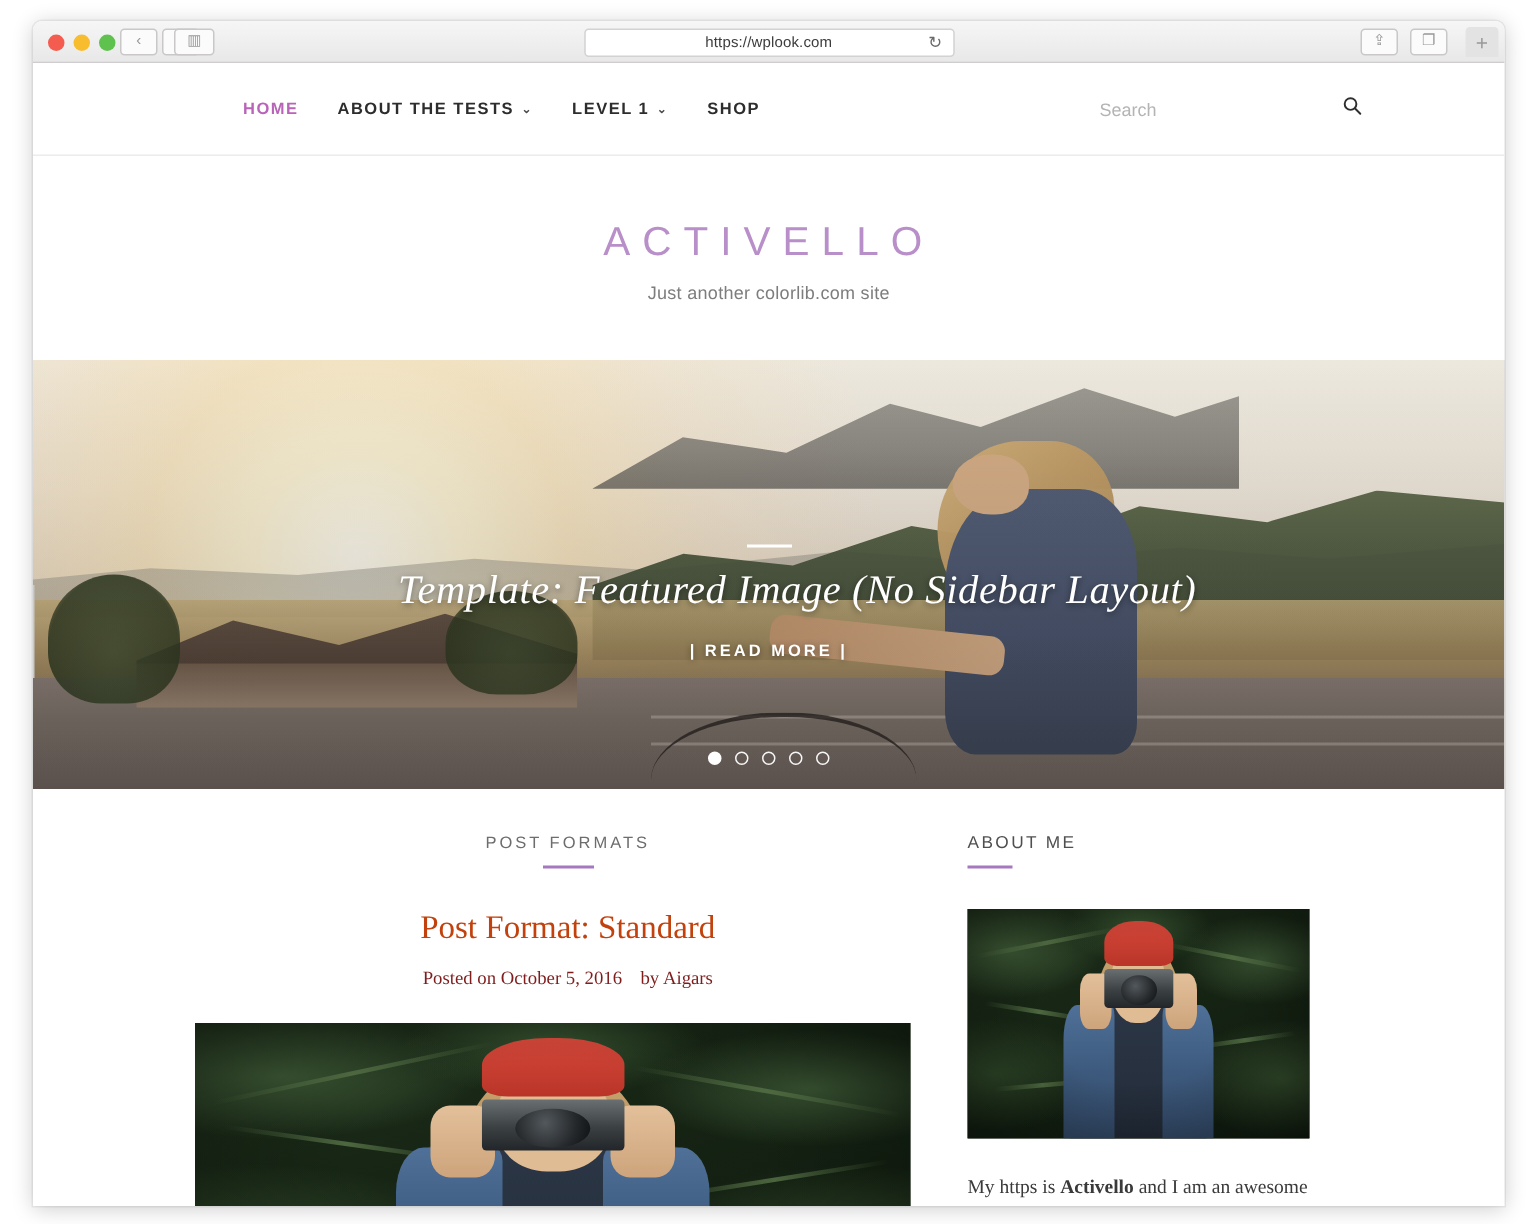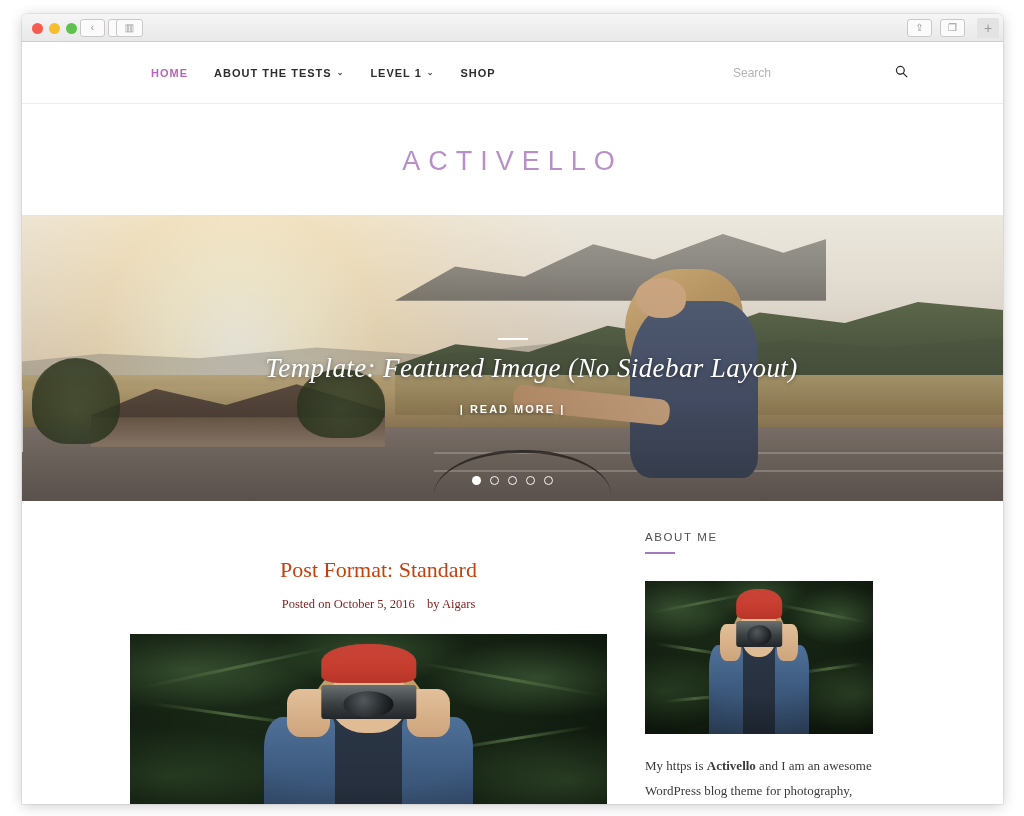--- a/index.html
+++ b/index.html
@@ -71,20 +71,21 @@
     background: #fff;
     overflow: hidden;
   }
 
   
   #site-header {
     height: 62px;
     border-bottom: 1px solid #ececec;
     display: flex; align-items: center;
     position: relative;
+    padding-left: 11px;
   }
   #primary-nav { display: flex; align-items: center; gap: 26px; margin-left: 129px; }
   .nav-item {
     font-size: 11px; font-weight: bold; letter-spacing: 1px;
     color: #2d2d2d; text-transform: uppercase;
     display: flex; align-items: center; gap: 5px;
     cursor: pointer; white-space: nowrap;
   }
   .nav-item.active { color: #b964b9; }
   .caret { font-size: 8px; color: #4a4a4a; }
@@ -372,20 +373,24 @@
       <div class="dot amber"></div>
       <div class="dot green"></div>
     </div>
 
     <div class="navbtns">
       <div class="chrome-btn">‹</div>
       <div class="chrome-btn">›</div>
     </div>
     <div class="chrome-btn sidebar-btn">▥</div>
 
+    <div id="urlbar">
+      <span class="url-text">https://wplook.com</span>
+      <span class="reload">↻</span>
+    </div>
 
     <div class="rightbtns">
       <div class="chrome-btn">⇪</div>
       <div class="chrome-btn">❐</div>
     </div>
     <div class="plus-tab">+</div>
   </div>
 
   <div id="viewport">
 
@@ -413,20 +418,21 @@
           <svg width="13" height="13" viewBox="0 0 16 16" fill="none" stroke="#2f2f2f" stroke-width="1.6">
             <circle cx="6.6" cy="6.6" r="4.8"></circle>
             <line x1="10.3" y1="10.3" x2="14.6" y2="14.6" stroke-linecap="round"></line>
           </svg>
         </span>
       </div>
     </div>
 
     <div id="branding">
       <div id="site-title">ACTIVELLO</div>
+      <div id="site-description">Just another colorlib.com site</div>
     </div>
 
     <div id="hero">
       <div class="hero-photo">
         <div class="sky"></div>
         <div class="ridge"></div>
         <div class="peak"></div>
         <div class="hillside"></div>
         <div class="grass"></div>
         <div class="road">
@@ -456,20 +462,24 @@
         <div class="sdot"></div>
         <div class="sdot"></div>
         <div class="sdot"></div>
       </div>
     </div>
 
     <div id="content-area">
       <div id="left-edge-rule"></div>
 
       <div id="main-column">
+        <div id="section-heading">
+          <div class="label">POST FORMATS</div>
+          <div class="rule"></div>
+        </div>
 
         <h1 id="post-title">Post Format: Standard</h1>
 
         <div id="post-meta">
           <span>Posted on October 5, 2016</span>
           <span class="sep"></span>
           <span class="author">by Aigars</span>
         </div>
 
         <div id="post-thumb">

